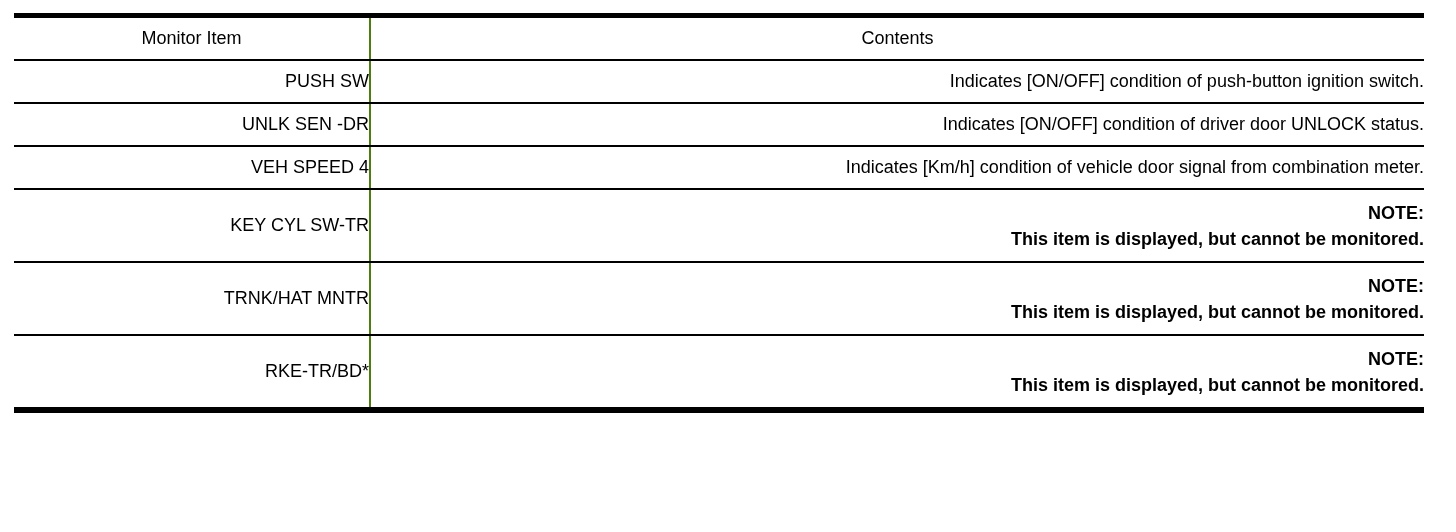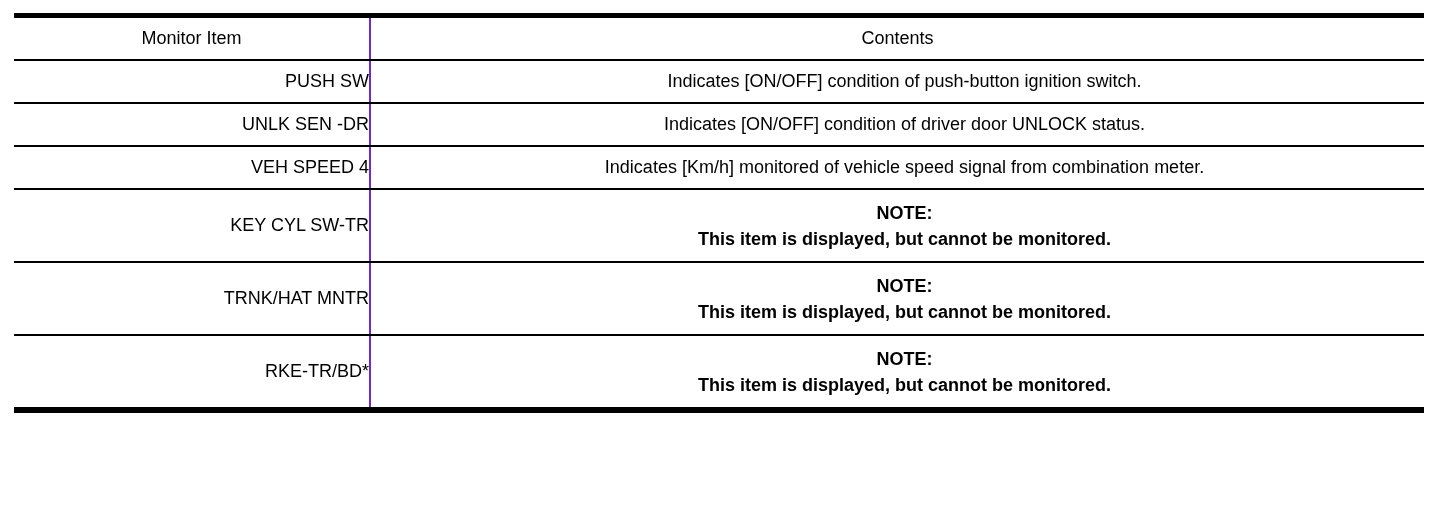--- a/index.html
+++ b/index.html
@@ -32,36 +32,36 @@
   }
   col.c1 { width: 356px; }
   col.c2 { width: auto; }
   th, td {
     border-bottom: 2px solid #000000;
     padding: 0;
     vertical-align: middle;
   }
   th:first-child,
   td.col-item {
-    border-right: 2px solid #6d28d9;
+    border-right: 2px solid #4d7c0f;
   }
   th {
     font-weight: 400;
     text-align: center;
     height: 41px;
   }
   tr.row-text td { height: 41px; }
   tr.row-note td { height: 71px; }
   td.col-item {
     padding-left: 20px;
     text-align: right;
   }
   td.col-contents {
     padding-left: 14px;
-    text-align: center;
+    text-align: right;
   }
   .note-label {
     font-weight: 700;
     line-height: 26px;
   }
   .note-text {
     font-weight: 700;
     line-height: 26px;
   }
 </style>
@@ -84,21 +84,21 @@
       <tr class="row-text">
         <td class="col-item">PUSH SW</td>
         <td class="col-contents">Indicates [ON/OFF] condition of push-button ignition switch.</td>
       </tr>
       <tr class="row-text">
         <td class="col-item">UNLK SEN -DR</td>
         <td class="col-contents">Indicates [ON/OFF] condition of driver door UNLOCK status.</td>
       </tr>
       <tr class="row-text">
         <td class="col-item">VEH SPEED 4</td>
-        <td class="col-contents">Indicates [Km/h] monitored of vehicle speed signal from combination meter.</td>
+        <td class="col-contents">Indicates [Km/h] condition of vehicle door signal from combination meter.</td>
       </tr>
       <tr class="row-note">
         <td class="col-item">KEY CYL SW-TR</td>
         <td class="col-contents">
           <div class="note-label">NOTE:</div>
           <div class="note-text">This item is displayed, but cannot be monitored.</div>
         </td>
       </tr>
       <tr class="row-note">
         <td class="col-item">TRNK/HAT MNTR</td>

